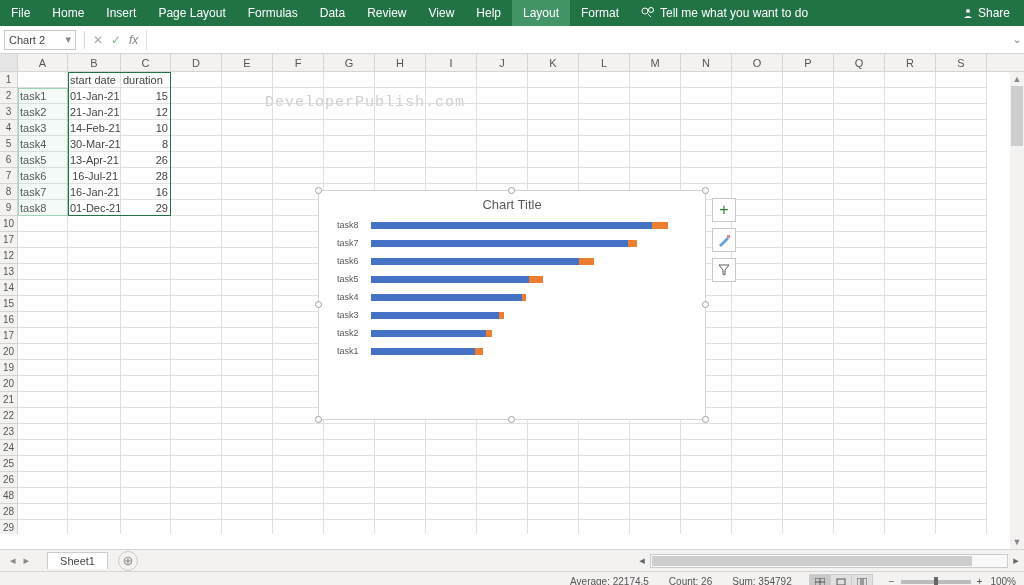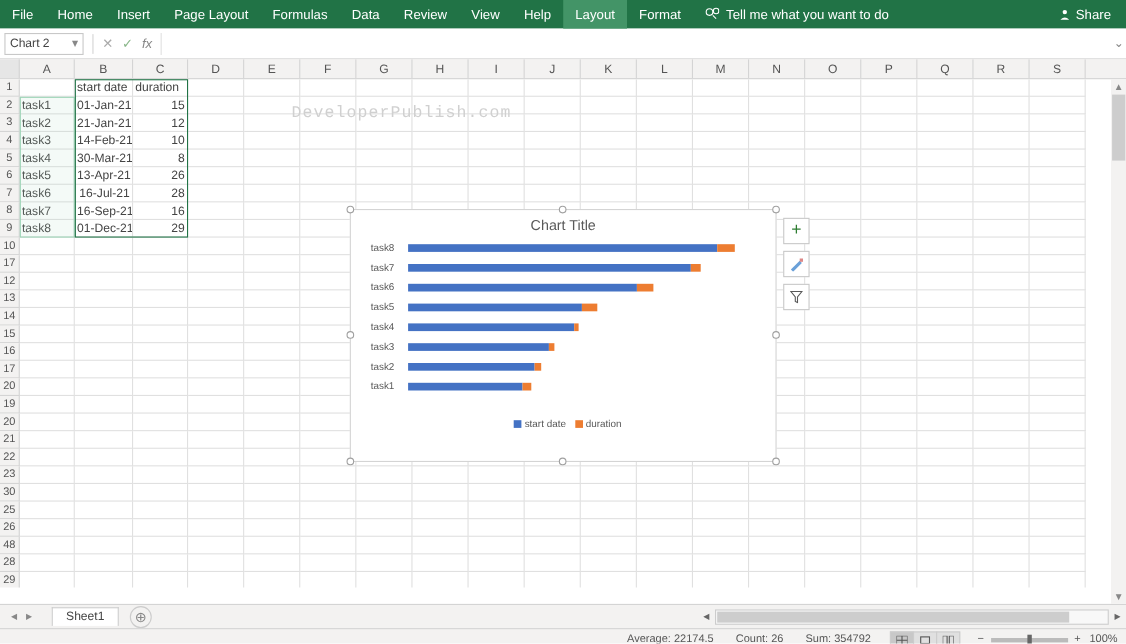--- a/index.html
+++ b/index.html
@@ -287,21 +287,21 @@
         <div class="cell" style="width: 51px;"></div>
         <div class="cell" style="width: 51px;"></div>
         <div class="cell" style="width: 51px;"></div>
         <div class="cell" style="width: 51px;"></div>
         <div class="cell" style="width: 51px;"></div>
         <div class="cell" style="width: 51px;"></div>
       </div>
       <div class="row">
         <div class="rh">8</div>
         <div class="cell" style="width: 50px;">task7</div>
-        <div class="cell r" style="width: 53px;">16-Sep-21</div>
+        <div class="cell r" style="width: 53px;">16-Jan-21</div>
         <div class="cell r" style="width: 50px;">16</div>
         <div class="cell" style="width: 51px;"></div>
         <div class="cell" style="width: 51px;"></div>
         <div class="cell" style="width: 51px;"></div>
         <div class="cell" style="width: 51px;"></div>
         <div class="cell" style="width: 51px;"></div>
         <div class="cell" style="width: 51px;"></div>
         <div class="cell" style="width: 51px;"></div>
         <div class="cell" style="width: 51px;"></div>
         <div class="cell" style="width: 51px;"></div>
@@ -637,21 +637,21 @@
         <div class="cell" style="width: 51px;"></div>
         <div class="cell" style="width: 51px;"></div>
         <div class="cell" style="width: 51px;"></div>
         <div class="cell" style="width: 51px;"></div>
         <div class="cell" style="width: 51px;"></div>
         <div class="cell" style="width: 51px;"></div>
         <div class="cell" style="width: 51px;"></div>
         <div class="cell" style="width: 51px;"></div>
       </div>
       <div class="row">
-        <div class="rh">30</div>
+        <div class="rh">24</div>
         <div class="cell" style="width: 50px;"></div>
         <div class="cell" style="width: 53px;"></div>
         <div class="cell" style="width: 50px;"></div>
         <div class="cell" style="width: 51px;"></div>
         <div class="cell" style="width: 51px;"></div>
         <div class="cell" style="width: 51px;"></div>
         <div class="cell" style="width: 51px;"></div>
         <div class="cell" style="width: 51px;"></div>
         <div class="cell" style="width: 51px;"></div>
         <div class="cell" style="width: 51px;"></div>
@@ -819,21 +819,20 @@
         <div class="bar-row" style="top: 116px;">
           <div class="bar-st" style="width: 115.01px;"></div>
           <div class="bar-du" style="left: 115.01px; width: 6.36px;"></div>
         </div>
         <div class="ylabel" style="top: 137px;">task1</div>
         <div class="bar-row" style="top: 134px;">
           <div class="bar-st" style="width: 104.41px;"></div>
           <div class="bar-du" style="left: 104.41px; width: 7.95px;"></div>
         </div>
       </div>
-    <div class="legend" id="legend"><span class="sw" style="background: rgb(68, 114, 196);"></span><span>start date</span><span class="sw" style="background: rgb(237, 125, 49);"></span><span>duration</span></div>
     <div class="handle" style="left:-4px;top:-4px"></div>
     <div class="handle" style="left:calc(50% - 4px);top:-4px"></div>
     <div class="handle" style="right:-4px;top:-4px"></div>
     <div class="handle" style="left:-4px;top:calc(50% - 4px)"></div>
     <div class="handle" style="right:-4px;top:calc(50% - 4px)"></div>
     <div class="handle" style="left:-4px;bottom:-4px"></div>
     <div class="handle" style="left:calc(50% - 4px);bottom:-4px"></div>
     <div class="handle" style="right:-4px;bottom:-4px"></div>
   </div>
 

